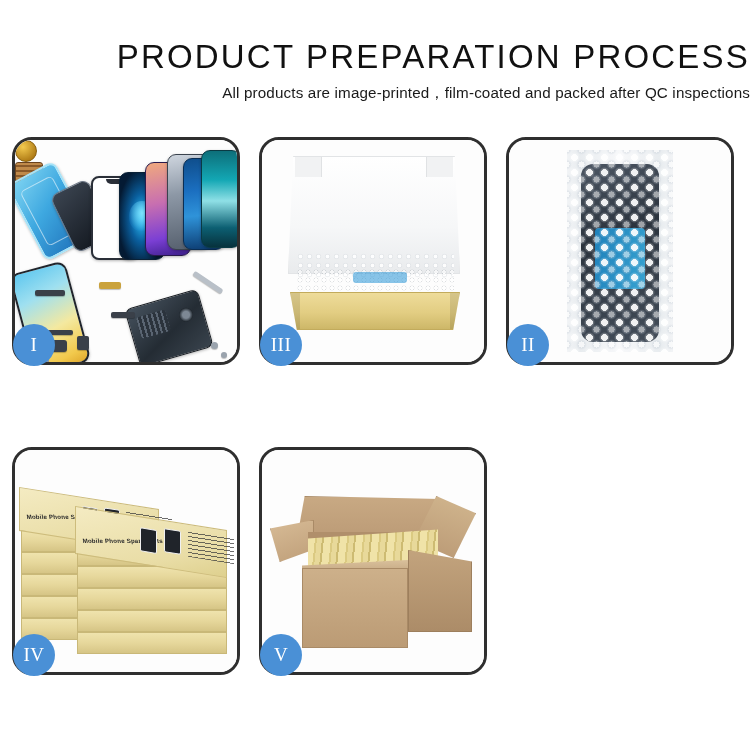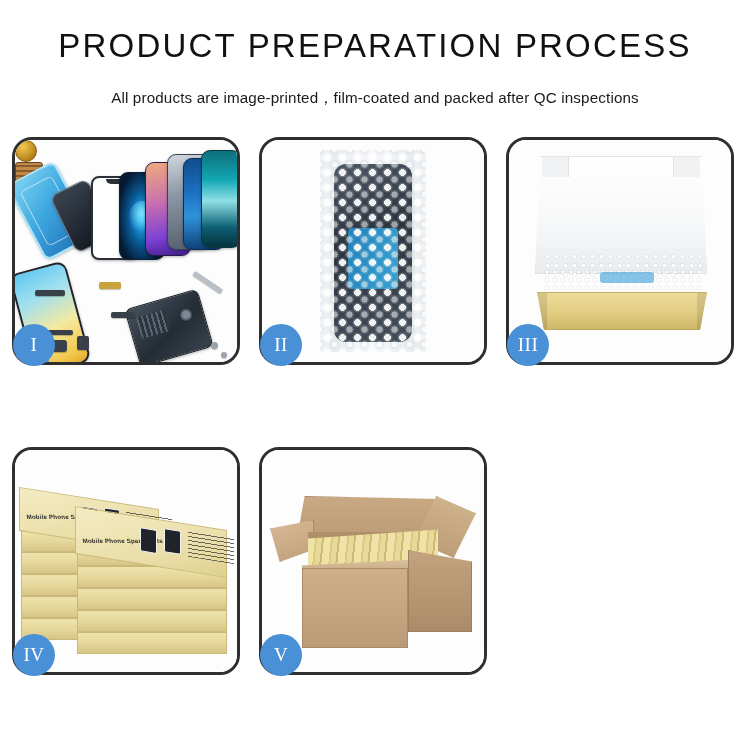--- a/index.html
+++ b/index.html
@@ -5,31 +5,31 @@
   * { box-sizing: border-box; margin: 0; padding: 0; }
   html, body {
     width: 750px; height: 750px;
     background: #ffffff;
     font-family: "Liberation Sans", sans-serif;
     overflow: hidden;
   }
   .page { position: relative; width: 750px; height: 750px; background: #fff; }
 
   
-  .header { width: 100%; padding-top: 27px; text-align: center; }
+  .header { width: 100%; padding-top: 38px; text-align: right; }
   .title {
     font-size: 33px;
     font-weight: 400;
     letter-spacing: 2.2px;
     color: #111111;
     white-space: nowrap;
     font-family: "Liberation Sans", sans-serif;
   }
   .subtitle {
-    margin-top: 23px;
+    margin-top: 7px;
     font-size: 15.2px;
     font-weight: 400;
     letter-spacing: 0.15px;
     color: #1a1a1a;
     white-space: nowrap;
   }
 
   
   .grid {
     position: absolute;
@@ -387,37 +387,37 @@
           <div class="chip" style="left:196px;top:202px;width:7px;height:7px;border-radius:50%;background:#9aa3ad;"></div>
           <div class="chip" style="left:206px;top:212px;width:6px;height:6px;border-radius:50%;background:#9aa3ad;"></div>
           <div class="chip" style="left:176px;top:140px;width:34px;height:5px;background:#b9c0c8;transform:rotate(34deg);"></div>
         </div>
       </div>
       <div class="badge">I</div>
     </div>
 
     <div class="panel">
       <div class="panel-inner">
+        <div class="wbox-lid"></div>
+        <div class="wbox-foam"></div>
+        <div class="wbox-content"></div>
+        <div class="wbox-body"></div>
+      </div>
+      <div class="badge">III</div>
+    </div>
+
+    <div class="panel">
+      <div class="panel-inner">
         <div class="bubble-bag">
           <div class="bub-part"></div>
           <div class="bubbles"></div>
           <div class="bubbles2"></div>
         </div>
       </div>
       <div class="badge">II</div>
-    </div>
-
-    <div class="panel">
-      <div class="panel-inner">
-        <div class="wbox-lid"></div>
-        <div class="wbox-foam"></div>
-        <div class="wbox-content"></div>
-        <div class="wbox-body"></div>
-      </div>
-      <div class="badge">III</div>
     </div>
 
     <div class="panel">
       <div class="panel-inner">
         <div class="stack">
 
           <div class="kbox" style="left:2px;top:146px;width:106px;height:22px;"></div>
           <div class="kbox" style="left:2px;top:124px;width:106px;height:22px;"></div>
           <div class="kbox" style="left:2px;top:102px;width:106px;height:22px;"></div>
           <div class="kbox" style="left:2px;top:80px;width:106px;height:22px;"></div>

